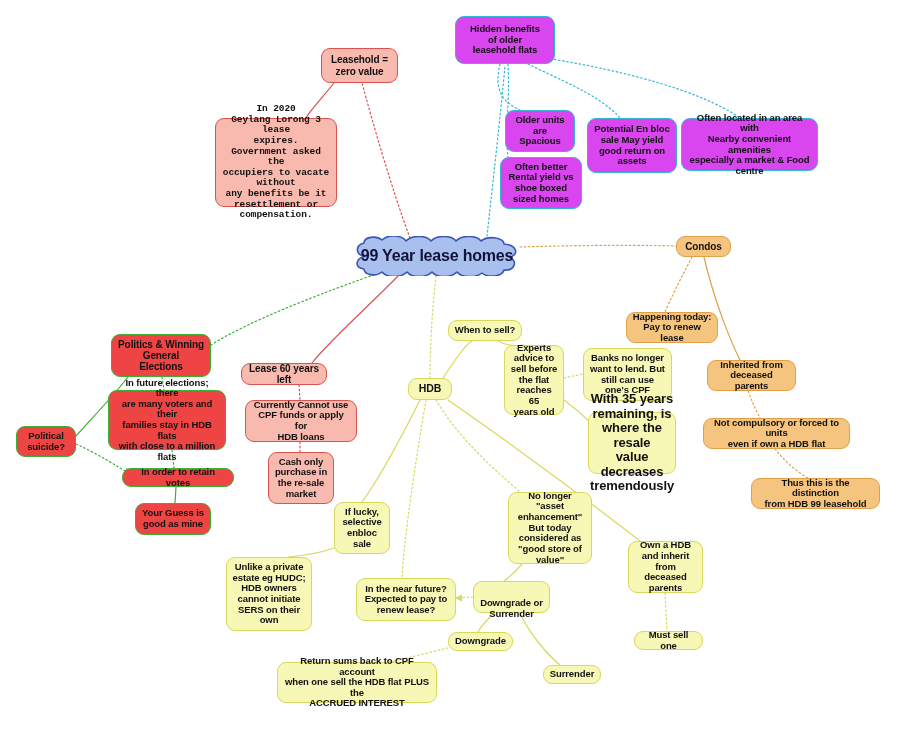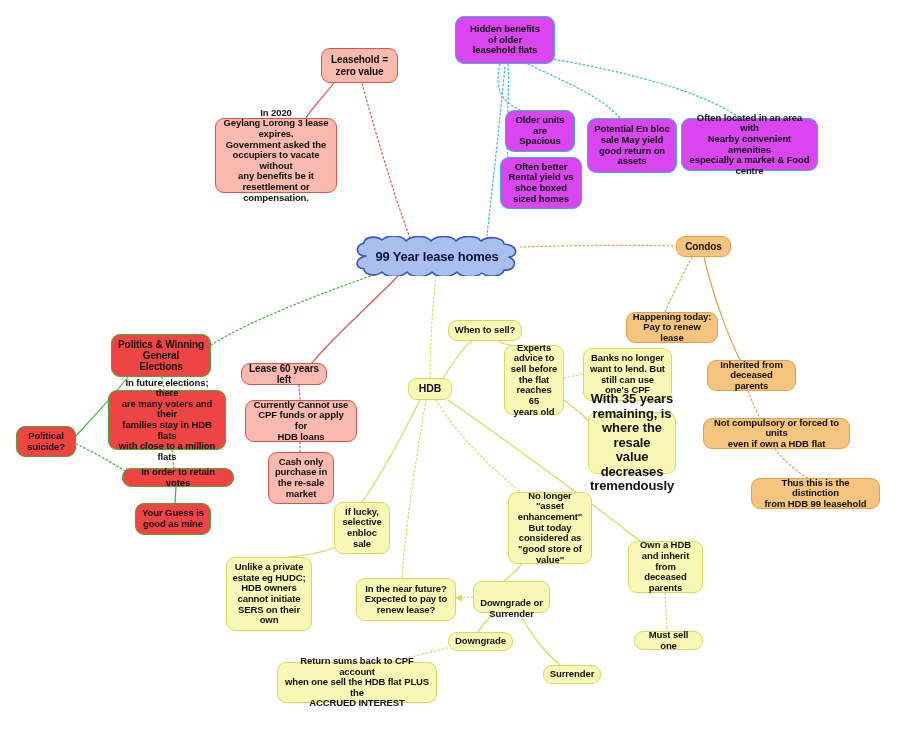--- a/index.html
+++ b/index.html
@@ -58,21 +58,21 @@
     height: 40px;
   }
   #central svg { display:block; width:170px; height:40px; }
   #central .cloud-label {
     position: absolute;
     left: 0; top: 0;
     width: 170px; height: 40px;
     display: flex;
     align-items: center;
     justify-content: center;
-    font-size: 13px;
+    font-size: 16px;
     font-weight: bold;
     color: #11113a;
     letter-spacing: -0.2px;
   }
 
   #footer {
     position: absolute;
     left: 0;
     top: 714px;
     width: 900px;
@@ -162,21 +162,21 @@
       <div class="node t-blue" style="left: 681px; top: 118px; width: 137px; height: 53px; font-size: 9.5px;">
         <span style="white-space: pre-line;">Often located in an area with
 Nearby convenient amenities
 especially a market &amp; Food
 centre</span>
       </div>
       <div class="node t-pink" style="left: 321px; top: 48px; width: 77px; height: 35px; font-size: 10px;">
         <span style="white-space: pre-line;">Leasehold =
 zero value</span>
       </div>
-      <div class="node t-pink" style="left: 215px; top: 118px; width: 122px; height: 75px; font-size: 9.5px;">
+      <div class="node t-pink" style="left: 215px; top: 118px; width: 122px; height: 89px; font-size: 9.5px; font-family: Liberation Mono, monospace;">
         <span style="white-space: pre-line;">In 2020
 Geylang Lorong 3 lease
 expires.
 Government asked the
 occupiers to vacate without
 any benefits be it
 resettlement or
 compensation.</span>
       </div>
       <div class="node t-green" style="left: 111px; top: 334px; width: 100px; height: 43px; font-size: 10px;">

